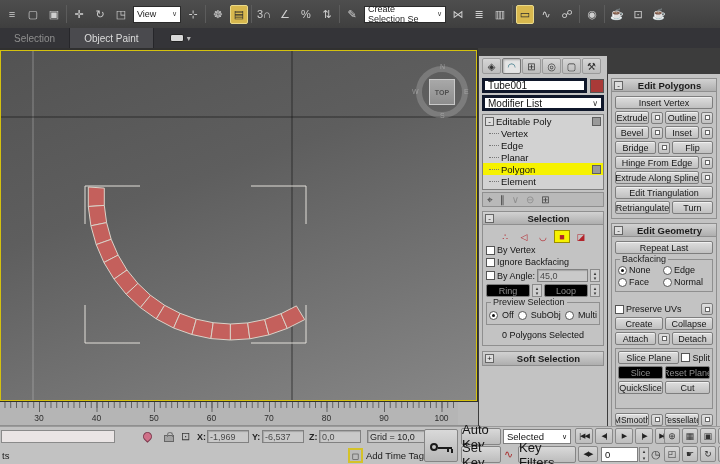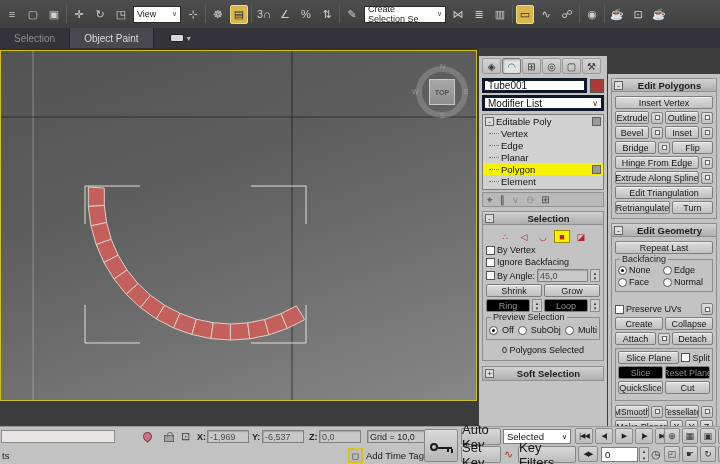--- a/index.html
+++ b/index.html
@@ -288,24 +288,20 @@
           <div class="row">
             <span class="chk"></span>
             <span class="rlabel">By Angle:</span>
             <span class="fld sfld" style="flex:1">45,0</span>
             <span class="spin">
                 <i>▴</i>
                 <i>▾</i>
               </span>
           </div>
           <div class="row">
-            <div class="btn f1">Shrink</div>
-            <div class="btn f1">Grow</div>
-          </div>
-          <div class="row">
             <div class="btn f1 dis">Ring</div>
             <span class="spin">
                 <i>▴</i>
                 <i>▾</i>
               </span>
             <div class="btn f1 dis">Loop</div>
             <span class="spin">
                 <i>▴</i>
                 <i>▾</i>
               </span>
@@ -437,21 +433,21 @@
           <div class="grp" style="margin-top:3px;padding:2px">
             <div class="row" style="margin-top:0">
               <div class="btn f1">Slice Plane</div>
               <span class="chk"></span>
               <span class="rlabel">Split</span>
             </div>
             <div class="row">
               <div class="btn f1 dis">Slice</div>
               <div class="btn f1 dis">Reset Plane</div>
             </div>
-            <div class="row" style="margin-bottom:4px">
+            <div class="row" style="margin-bottom:12px">
               <div class="btn f1">QuickSlice</div>
               <div class="btn f1">Cut</div>
             </div>
           </div>
           <div class="row" style="margin-top:4px">
             <div class="btn f1" style="font-size:8.5px">MSmooth</div>
             <span class="sqbtn">
                 <i></i>
               </span>
             <div class="btn f1" style="font-size:8.5px">Tessellate</div>
@@ -467,20 +463,32 @@
           </div>
           <div class="row">
             <div class="btn f1" style="height:5px"></div>
             <div class="btn f1" style="height:5px"></div>
           </div>
         </div>
       </div>
     </div>
   </div>
 
+  <div id="timeline">
+    <div id="ruler">
+        <span class="tick-num" style="left: 39px;">30</span>
+        <span class="tick-num" style="left: 96.5px;">40</span>
+        <span class="tick-num" style="left: 154px;">50</span>
+        <span class="tick-num" style="left: 211.5px;">60</span>
+        <span class="tick-num" style="left: 269px;">70</span>
+        <span class="tick-num" style="left: 326.5px;">80</span>
+        <span class="tick-num" style="left: 384px;">90</span>
+        <span class="tick-num" style="left: 441.5px;">100</span>
+      </div>
+  </div>
 
   <div id="statusbar">
     <div class="abs" id="listener"></div>
     <div class="abs pin"></div>
     <div class="abs lock"></div>
     <span class="abs glyphicon" style="left:181px;top:4px">⊡</span>
     <span class="abs slabel" style="left:197px;top:5px">X:</span>
     <span class="abs fld sfld" style="left:207px;top:3px;width:42px">-1,969</span>
     <span class="abs slabel" style="left:252px;top:5px">Y:</span>
     <span class="abs fld sfld" style="left:262px;top:3px;width:42px">-6,537</span>

